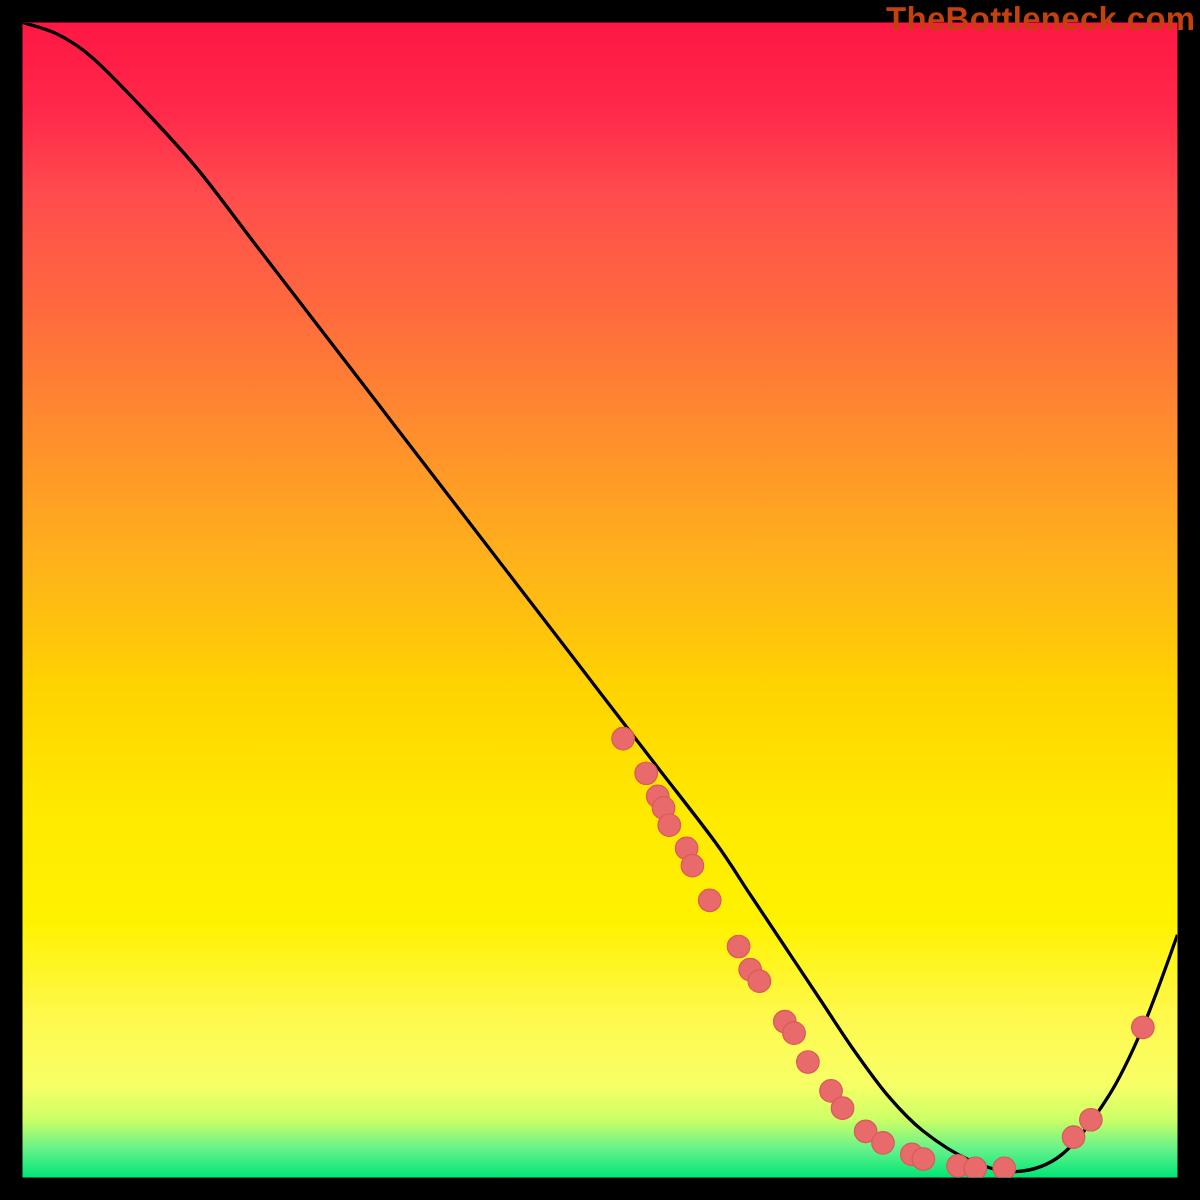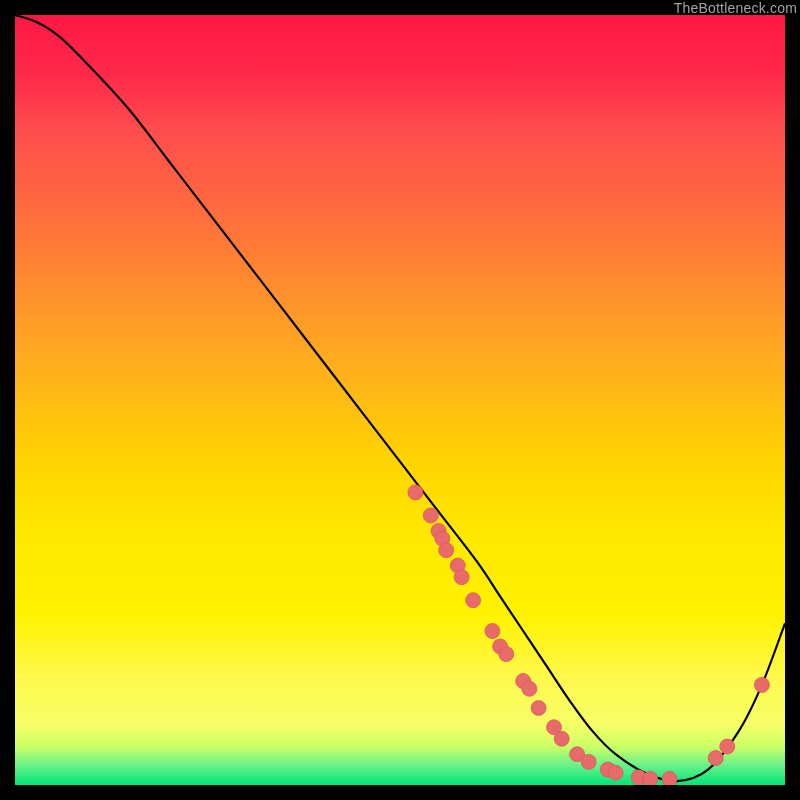--- a/index.html
+++ b/index.html
@@ -39,23 +39,23 @@
       #ccff66 95%,
       #66f28a 97.5%,
       #00e676 100%
     );
   }
   .watermark {
     position: absolute;
     top: -15px;
     right: -12px;
     font-family: Arial, Helvetica, sans-serif;
-    font-size: 14px;
-    font-weight: normal;
-    color: #a3a3a3;
+    font-size: 22px;
+    font-weight: bold;
+    color: #c2410c;
     letter-spacing: 0.2px;
   }
   svg.overlay {
     position: absolute;
     left: 0;
     top: 0;
     width: 770px;
     height: 770px;
   }
   .curve {

